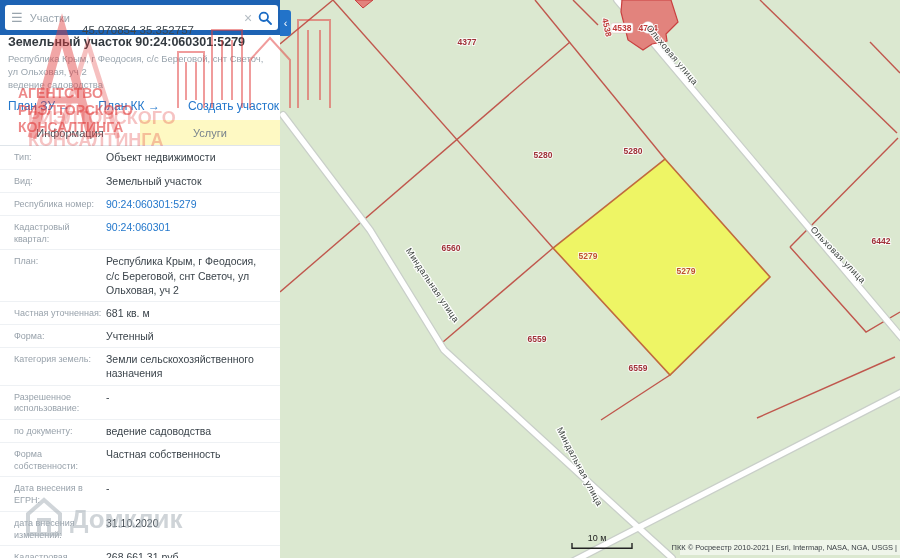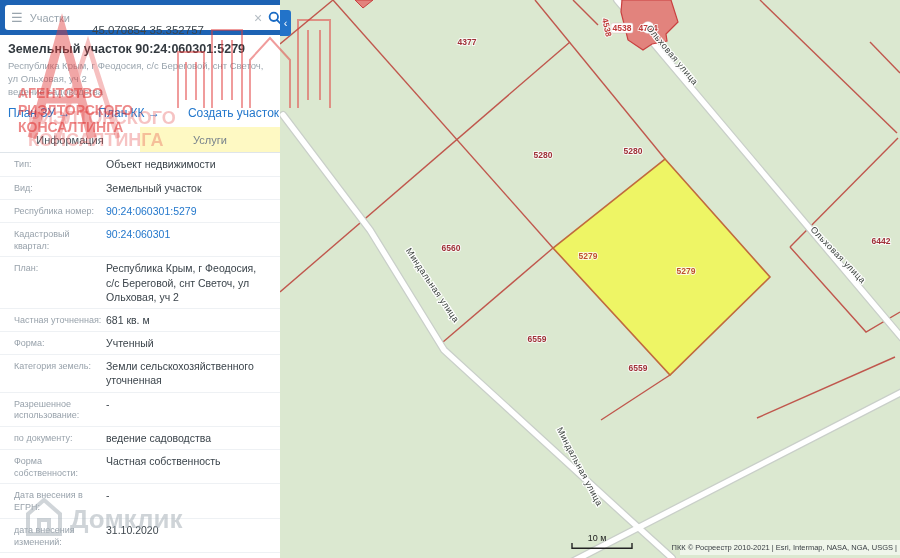--- a/index.html
+++ b/index.html
@@ -6,27 +6,27 @@
   body{width:900px;height:558px;overflow:hidden;position:relative;
        font-family:"Liberation Sans","DejaVu Sans",sans-serif;background:#fff;}
   .app{display:flex;width:900px;height:558px;position:relative;}
 
   
   .sidebar{width:280px;height:558px;background:#fff;position:relative;z-index:2;
            display:flex;flex-direction:column;overflow:hidden;flex:0 0 280px;}
   .searchbar{height:35px;background:#1d63b4;display:flex;align-items:center;padding:0 5px;flex:0 0 35px;}
   .searchbox{background:#fff;border-radius:3px;height:25px;flex:1;display:flex;align-items:center;padding:0 6px;}
   .hamburger{color:#9aa5ae;font-size:13px;margin-right:7px;line-height:1;cursor:pointer;}
-  .cat{color:#9aa5ae;font-size:11px;margin-right:20px;white-space:nowrap;}
+  .cat{color:#9aa5ae;font-size:11px;margin-right:10px;white-space:nowrap;}
   .query{color:#3c454c;font-size:11.5px;flex:1;border:none;outline:none;background:transparent;
          font-family:"Liberation Sans","DejaVu Sans",sans-serif;min-width:0;margin-top:24px;}
   .clear{color:#b4bcc3;font-size:14px;margin:0 6px;cursor:pointer;line-height:1;}
   .mag{flex:0 0 14px;cursor:pointer;}
 
-  .head{padding:7px 8px 2px 8px;}
+  .head{padding:0 8px 2px 8px;}
   .title{font-size:12.5px;font-weight:bold;color:#333a40;}
   .subtitle{font-size:9.5px;color:#9aa5ae;margin-top:4px;line-height:1.35;}
   .links{display:flex;align-items:center;padding:6px 8px 7px 8px;}
   .plink{color:#2478cc;font-size:12px;margin-right:28px;text-decoration:none;white-space:nowrap;cursor:pointer;}
   .hicons{margin-left:auto;display:flex;align-items:center;gap:10px;}
   .hicon{color:#8a949c;font-size:13px;cursor:pointer;line-height:1;}
 
   .tabs{display:flex;height:25px;background:#fef9c3;border-bottom:1px solid #dfe5ea;flex:0 0 25px;}
   .tab{flex:1;display:flex;align-items:center;justify-content:center;font-size:11px;color:#77828c;cursor:pointer;}
   .tab.active{background:#fff;color:#4a545c;}
@@ -128,21 +128,21 @@
         <div class="row">
           <div class="rlabel">Частная уточненная:</div>
           <div class="rvalue">681 кв. м</div>
         </div>
         <div class="row">
           <div class="rlabel">Форма:</div>
           <div class="rvalue">Учтенный</div>
         </div>
         <div class="row">
           <div class="rlabel">Категория земель:</div>
-          <div class="rvalue">Земли сельскохозяйственного уточненная</div>
+          <div class="rvalue">Земли сельскохозяйственного назначения</div>
         </div>
         <div class="row">
           <div class="rlabel">Разрешенное использование:</div>
           <div class="rvalue">-</div>
         </div>
         <div class="row">
           <div class="rlabel">по документу:</div>
           <div class="rvalue">ведение садоводства</div>
         </div>
         <div class="row">

